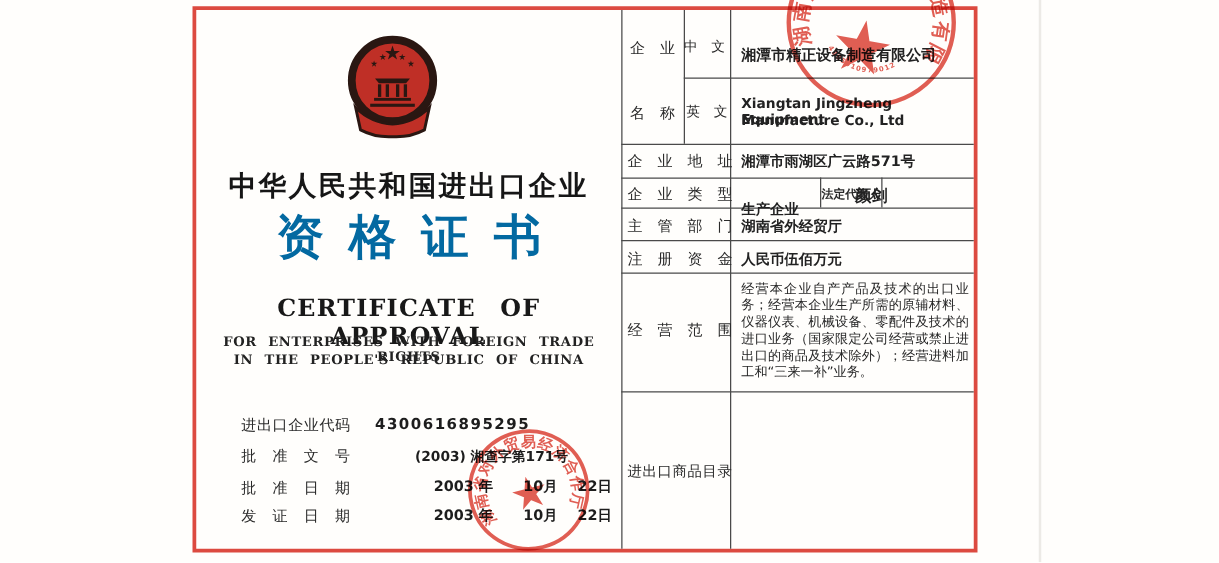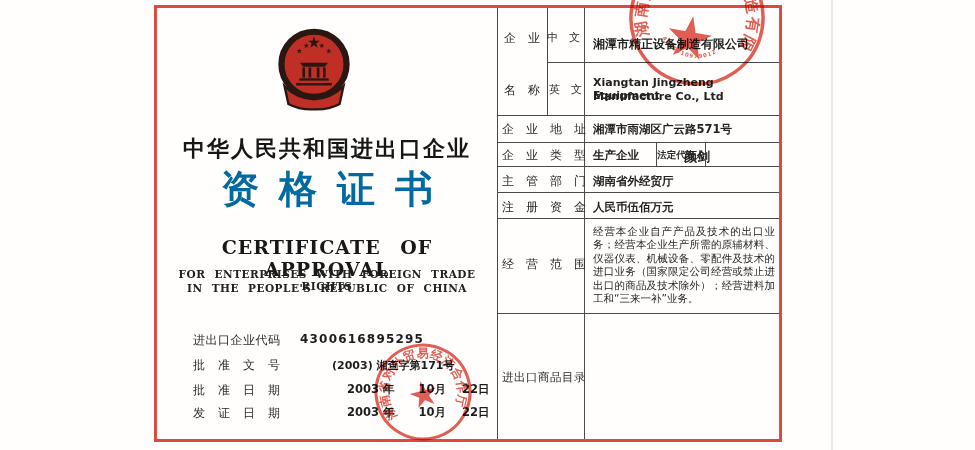--- a/index.html
+++ b/index.html
@@ -86,21 +86,21 @@
     <div class="abs tl" style="left:390px;top:22px;width:37px;text-align:left;font-size:11px;">中　文</div>
     <div class="abs tl" style="left:390px;top:74px;width:37px;text-align:center;font-size:11px;">英　文</div>
     <div class="abs tv" style="left:436px;top:28px;font-size:12px;">湘潭市精正设备制造有限公司</div>
     <div class="abs tv" style="left:436px;top:68px;font-size:11px;font-weight:700;">Xiangtan Jingzheng Equipment</div>
     <div class="abs tv" style="left:436px;top:82px;font-size:11px;font-weight:700;">Manufacture Co., Ltd</div>
 
     <div class="abs tl" style="left:345px;top:113px;width:80px;">企　业　地　址</div>
     <div class="abs tv" style="left:436px;top:114px;">湘潭市雨湖区广云路571号</div>
 
     <div class="abs tl" style="left:345px;top:139px;width:80px;">企　业　类　型</div>
-    <div class="abs tv" style="left:436px;top:140px;">生产企业</div>
+    <div class="abs tv" style="left:436px;top:152px;">生产企业</div>
     <div class="abs tl" style="left:500px;top:141px;width:48px;text-align:center;font-size:9.5px;font-weight:600;">法定代表人</div>
     <div class="abs tv" style="left:527px;top:140px;font-size:13px;">颜剑</div>
 
     <div class="abs tl" style="left:345px;top:165px;width:80px;">主　管　部　门</div>
     <div class="abs tv" style="left:436px;top:166px;">湖南省外经贸厅</div>
 
     <div class="abs tl" style="left:345px;top:191px;width:80px;">注　册　资　金</div>
     <div class="abs tv" style="left:436px;top:192px;">人民币伍佰万元</div>
 
     <div class="abs tl" style="left:345px;top:248px;width:80px;">经　营　范　围</div>

